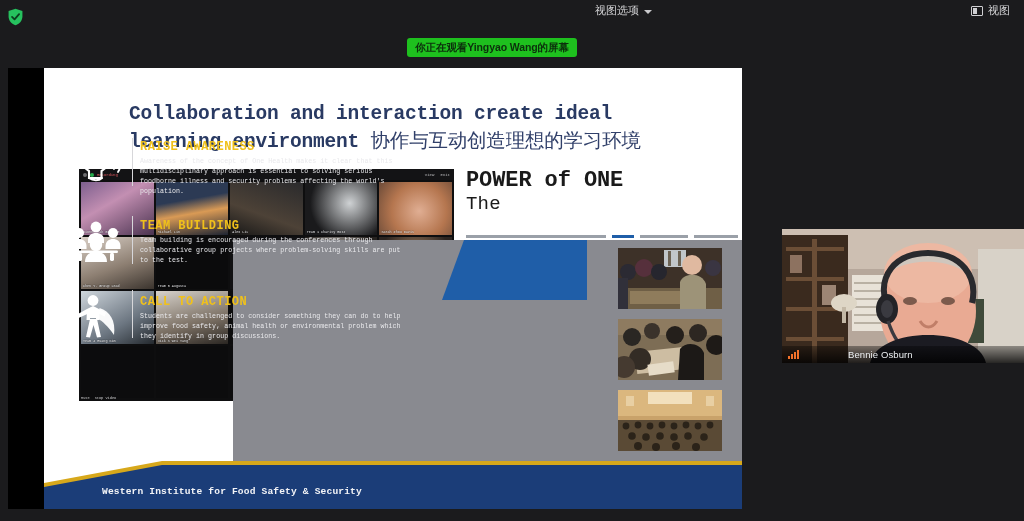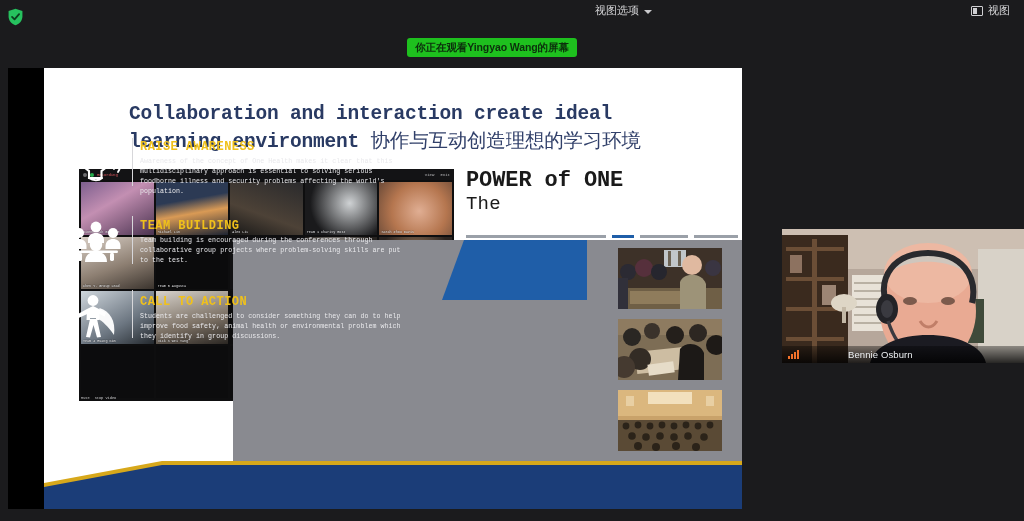--- a/index.html
+++ b/index.html
@@ -491,20 +491,21 @@
             <circle cx="38" cy="57" r="4"></circle>
             <circle cx="58" cy="56" r="4"></circle>
             <circle cx="78" cy="57" r="4"></circle>
         </g>
       </svg>
     </div>
 
     <div id="footer-band">
       <div id="footer-yellow"></div>
       <div id="footer-blue"></div>
+      <div id="footer-text">Western Institute for Food Safety &amp; Security</div>
     </div>
 
   </div>
 </div>
 
 <div id="video-tile">
   <svg id="video-bg" viewBox="0 0 242 134" preserveAspectRatio="none">
     <rect width="242" height="134" fill="#b6a79b"></rect>
     <rect x="0" y="0" width="242" height="40" fill="#cdbfb2"></rect>
     <rect x="0" y="6" width="66" height="128" fill="#3a2a1e"></rect>

